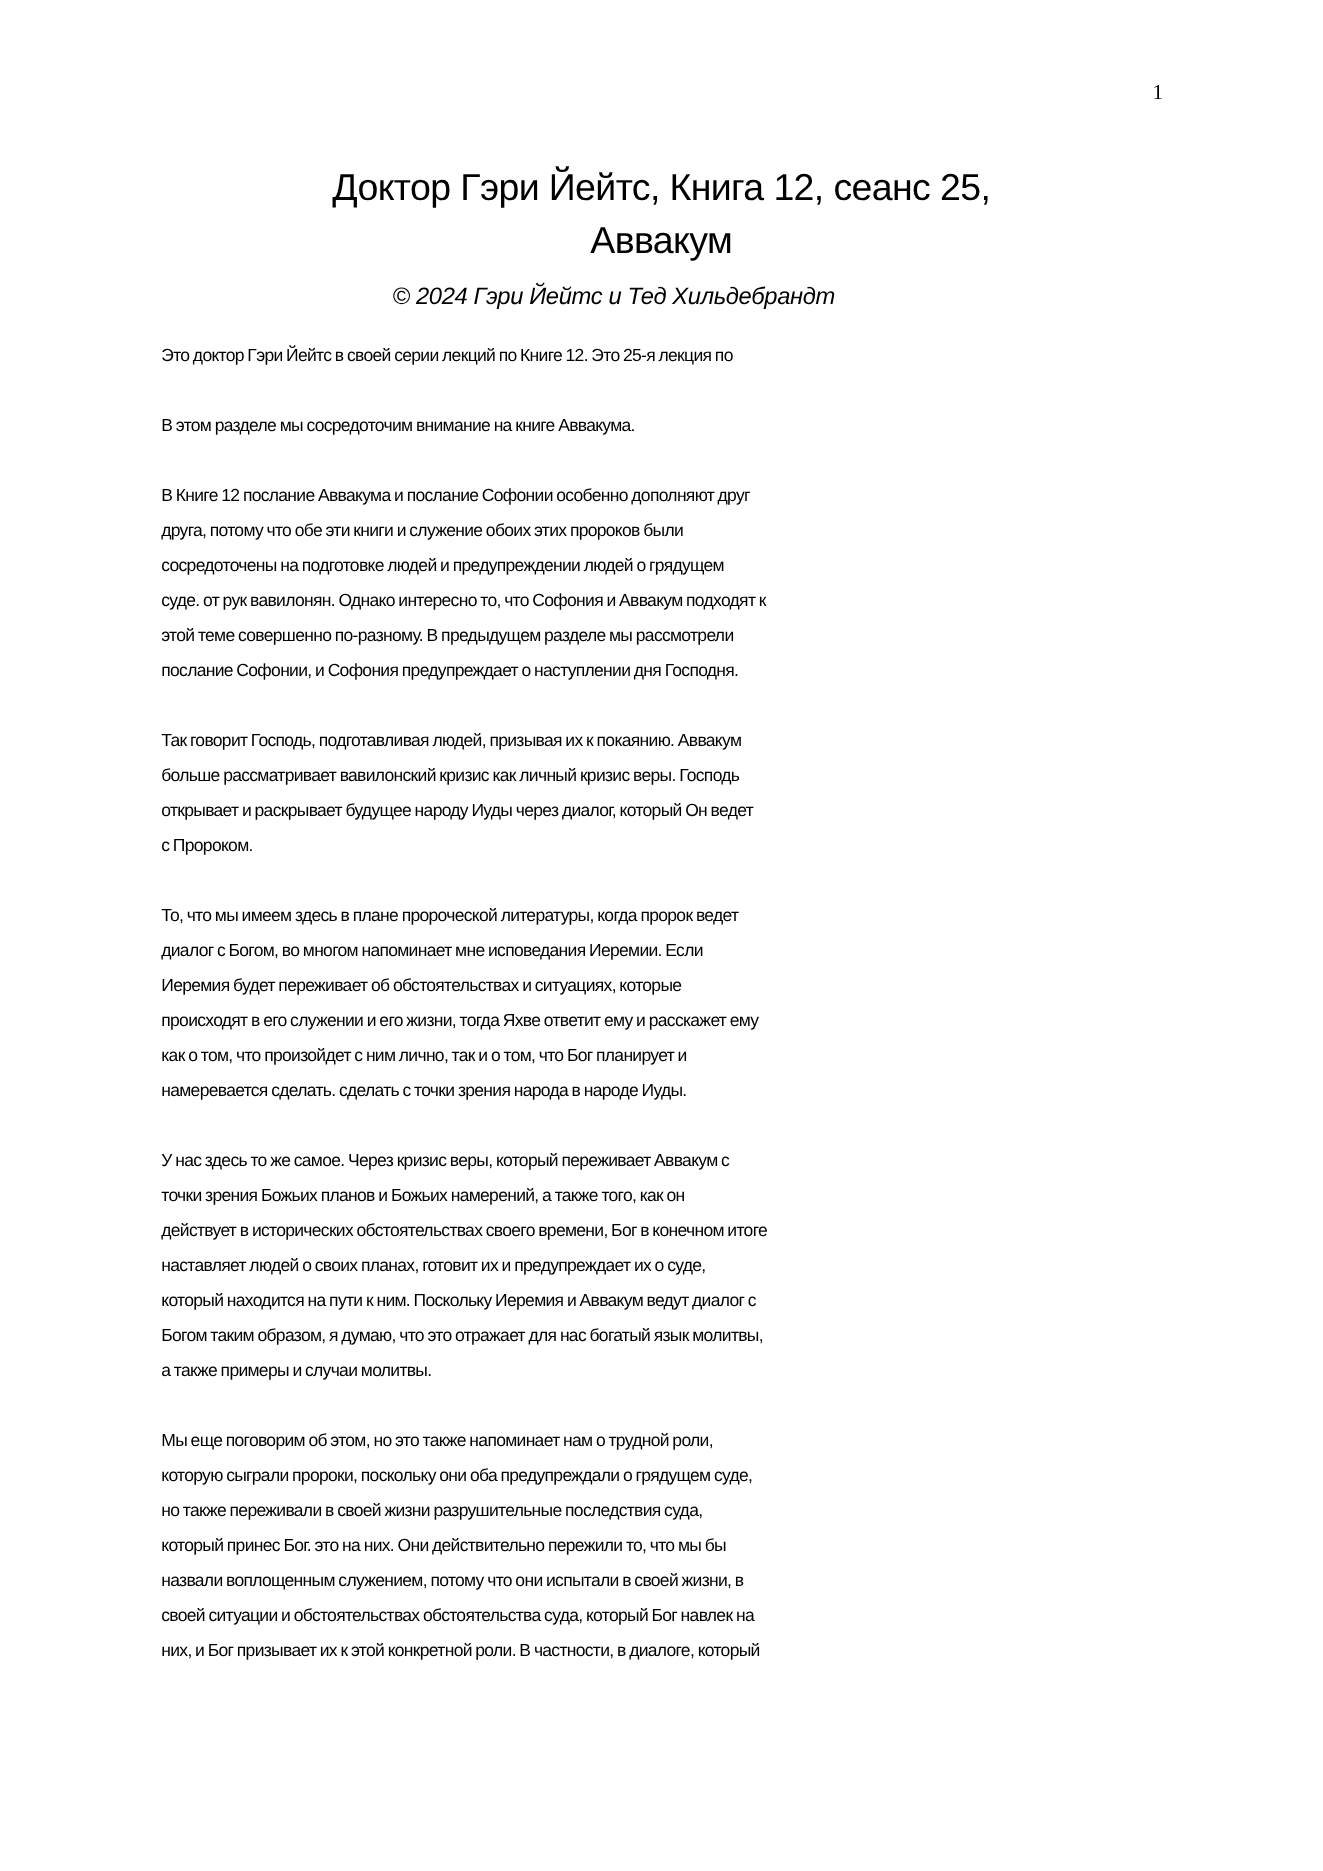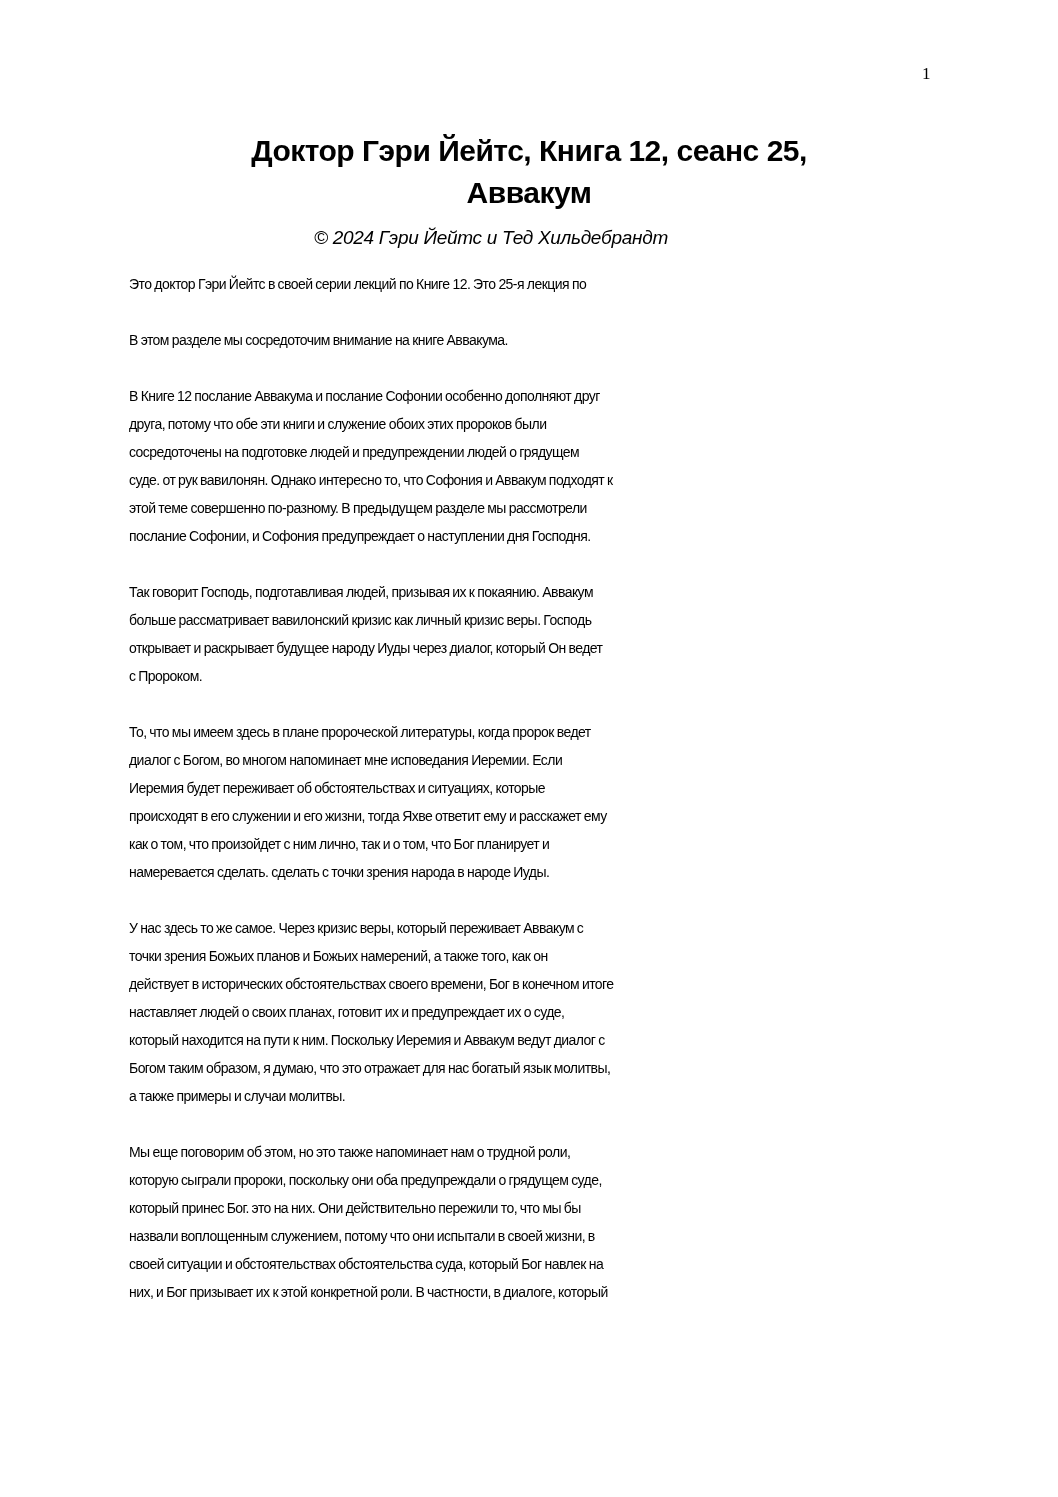--- a/index.html
+++ b/index.html
@@ -22,21 +22,21 @@
       font-family: "Liberation Serif", "DejaVu Serif", serif;
       font-size: 17px;
       line-height: 20px;
     }
     .title {
       position: absolute;
       top: 130px;
       left: 0;
       width: 1058px;
       text-align: center;
-      font-weight: bold;
+      font-weight: normal;
       font-size: 30px;
       line-height: 42px;
       letter-spacing: -0.5px;
     }
     .title .tline { display: block; white-space: nowrap; }
     .copyright {
       position: absolute;
       top: 224px;
       left: 0;
       width: 982px;
@@ -118,19 +118,20 @@
     <span class="line">действует в исторических обстоятельствах своего времени, Бог в конечном итоге</span>
     <span class="line">наставляет людей о своих планах, готовит их и предупреждает их о суде,</span>
     <span class="line">который находится на пути к ним. Поскольку Иеремия и Аввакум ведут диалог с</span>
     <span class="line">Богом таким образом, я думаю, что это отражает для нас богатый язык молитвы,</span>
     <span class="line">а также примеры и случаи молитвы.</span>
   </p>
 
   <p class="para">
     <span class="line">Мы еще поговорим об этом, но это также напоминает нам о трудной роли,</span>
     <span class="line">которую сыграли пророки, поскольку они оба предупреждали о грядущем суде,</span>
+    <span class="line">но также переживали в своей жизни разрушительные последствия суда,</span>
     <span class="line">который принес Бог. это на них. Они действительно пережили то, что мы бы</span>
     <span class="line">назвали воплощенным служением, потому что они испытали в своей жизни, в</span>
     <span class="line">своей ситуации и обстоятельствах обстоятельства суда, который Бог навлек на</span>
     <span class="line">них, и Бог призывает их к этой конкретной роли. В частности, в диалоге, который</span>
   </p>
 
 </div>
 
 </body></html>

